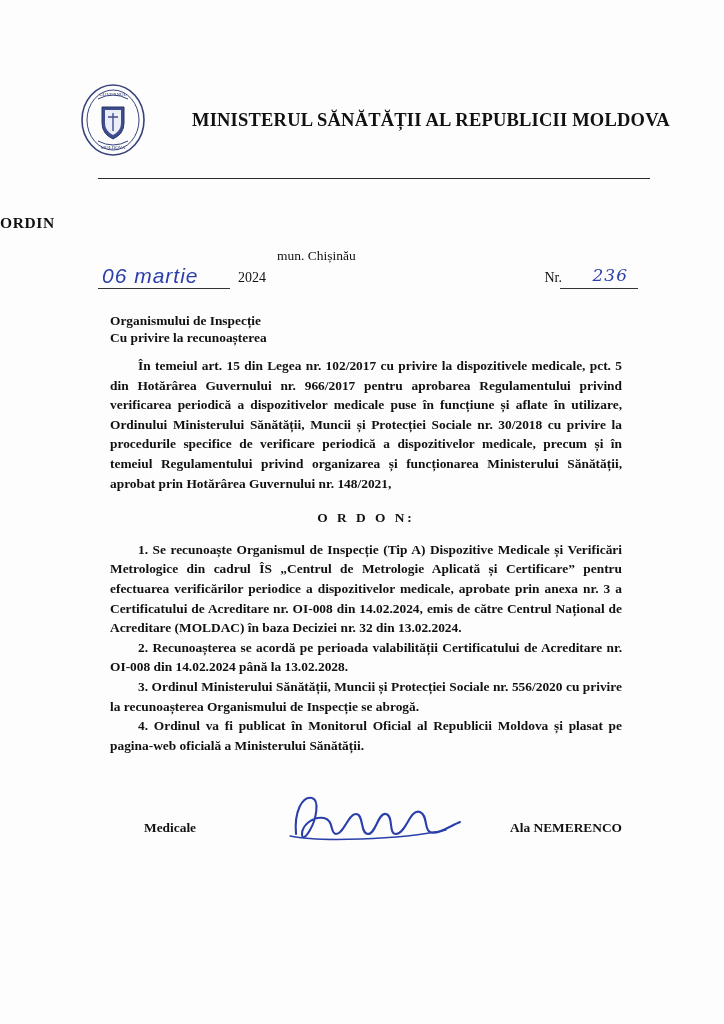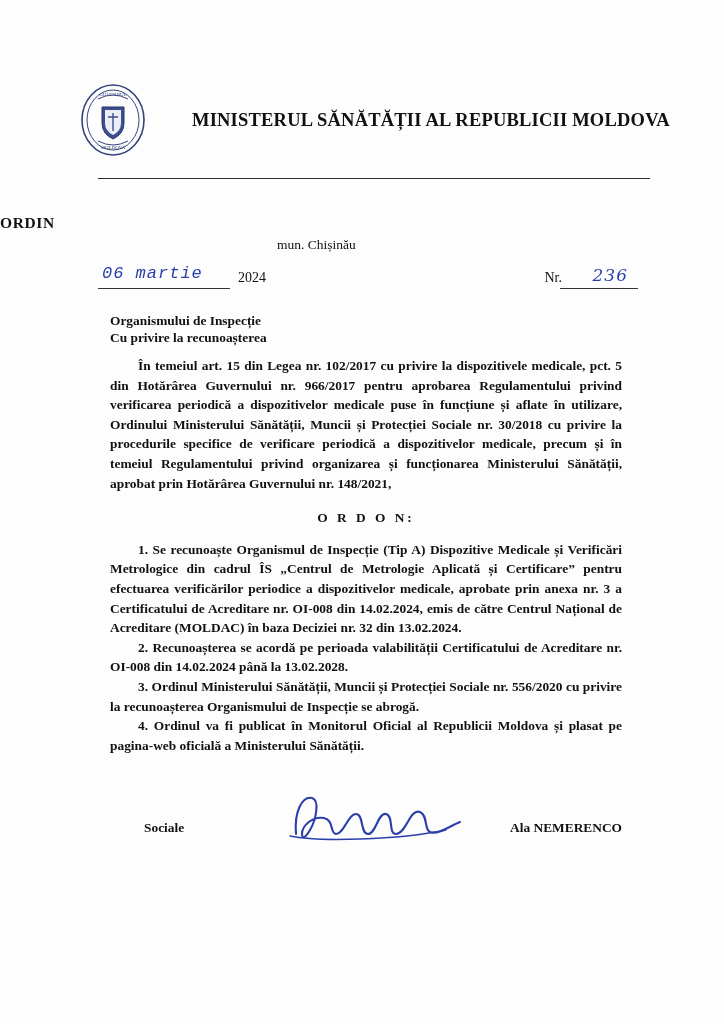--- a/index.html
+++ b/index.html
@@ -67,43 +67,43 @@
     left: 0;
     width: 724px;
     text-align: left;
     font-weight: bold;
     font-size: 15.5px;
     letter-spacing: .6px;
     color: #111;
   }
   .ordin-city {
     position: absolute;
-    top: 237px;
+    top: 248px;
     left: 0;
     width: 633px;
     text-align: center;
     font-size: 13.5px;
     color: #111;
   }
 
   
   .date-row {
     position: absolute;
     top: 268px;
     left: 98px;
     width: 552px;
     height: 26px;
   }
   .date-hand {
     position: absolute;
     left: 4px;
     top: -4px;
-    font-family: Liberation Mono, monospace;
+    font-family: Liberation Sans, sans-serif;
     font-style: italic;
-    font-size: 17px;
+    font-size: 21px;
     color: #2b3faa;
     letter-spacing: 1px;
   }
   .date-underline {
     position: absolute;
     left: 0px;
     top: 20px;
     width: 132px;
     border-top: 1px solid #333;
   }
@@ -258,21 +258,21 @@
     <div class="body-block">
       <p class="indent para">În temeiul art. 15 din Legea nr. 102/2017 cu privire la dispozitivele medicale, pct. 5 din Hotărârea Guvernului nr. 966/2017 pentru aprobarea Regulamentului privind verificarea periodică a dispozitivelor medicale puse în funcțiune și aflate în utilizare, Ordinului Ministerului Sănătății, Muncii și Protecției Sociale nr. 30/2018 cu privire la procedurile specifice de verificare periodică a dispozitivelor medicale, precum și în temeiul Regulamentului privind organizarea și funcționarea Ministerului Sănătății, aprobat prin Hotărârea Guvernului nr. 148/2021,</p>
       <p class="ordon">O R D O N:</p>
       <p class="indent para">1. Se recunoaște Organismul de Inspecție (Tip A) Dispozitive Medicale și Verificări Metrologice din cadrul ÎS „Centrul de Metrologie Aplicată și Certificare” pentru efectuarea verificărilor periodice a dispozitivelor medicale, aprobate prin anexa nr. 3 a Certificatului de Acreditare nr. OI-008 din 14.02.2024, emis de către Centrul Național de Acreditare (MOLDAC) în baza Deciziei nr. 32 din 13.02.2024.</p>
       <p class="indent para">2. Recunoașterea se acordă pe perioada valabilității Certificatului de Acreditare nr. OI-008 din 14.02.2024 până la 13.02.2028.</p>
       <p class="indent para">3. Ordinul Ministerului Sănătății, Muncii și Protecției Sociale nr. 556/2020 cu privire la recunoașterea Organismului de Inspecție se abrogă.</p>
       <p class="indent para">4. Ordinul va fi publicat în Monitorul Oficial al Republicii Moldova și plasat pe pagina-web oficială a Ministerului Sănătății.</p>
     </div>
 
     <div class="sig-row">
-      <span class="sig-title">Sociale</span>
+      <span class="sig-title">Medicale</span>
       <span class="signature">
         <svg width="260" height="60" viewBox="0 0 260 60" aria-hidden="true">
           <path d="M18 44 C16 22 24 6 34 8 C42 10 38 30 32 40 C28 47 24 50 24 44 C24 36 34 26 46 28 C56 30 52 44 58 44 C66 44 70 24 78 24 C86 24 82 44 90 44 C98 44 100 22 108 24 C116 26 110 44 118 44 C128 44 132 18 142 22 C150 25 146 40 152 42 C160 45 172 36 182 32" fill="none" stroke="#2b3faa" stroke-width="2.1" stroke-linecap="round"></path>
           <path d="M12 46 C40 52 120 50 168 40" fill="none" stroke="#2b3faa" stroke-width="1.4" stroke-linecap="round"></path>
         </svg>
       </span>
       <span class="sig-name">Ala NEMERENCO</span>
     </div>
 
   </div>

